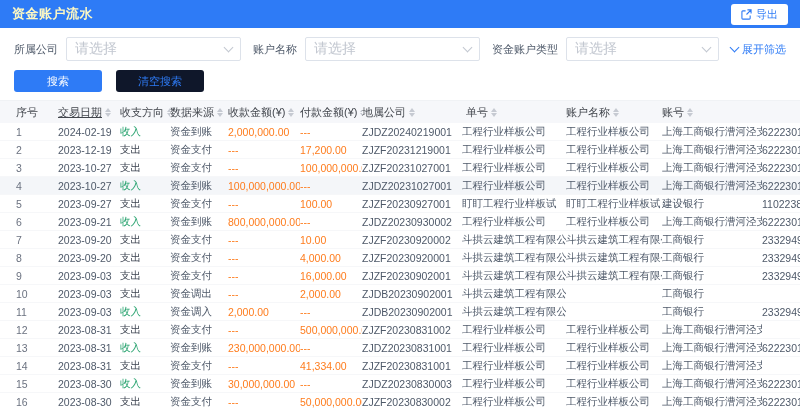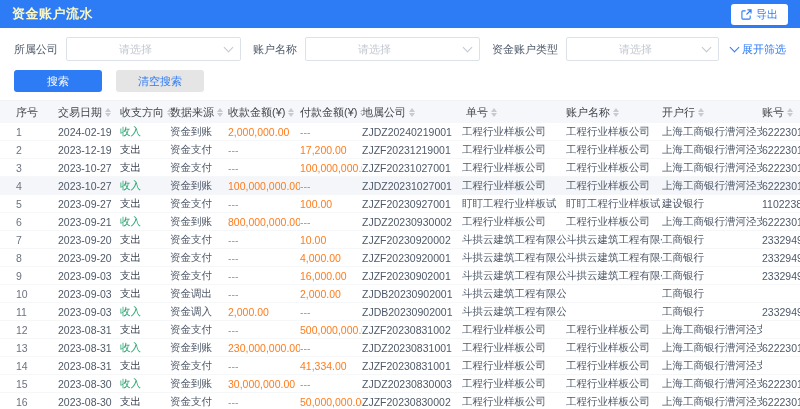--- a/index.html
+++ b/index.html
@@ -12,34 +12,34 @@
   .page-title { color:#fef9c3; font-size:13px; font-weight:bold; letter-spacing:.5px; }
   .export-btn { background:#fff; color:#2e7bf6; font-size:11px; border:none;
     border-radius:3px; padding:3px 10px; display:flex; align-items:center; gap:4px; cursor:pointer; }
 
   
   .filters { display:flex; align-items:center; gap:12px; padding:9px 14px 0 14px; }
   .fgroup { display:flex; align-items:center; gap:8px; flex:1; min-width:0; }
   .flabel { font-size:11px; color:#4e5969; white-space:nowrap; }
   .select { flex:1; min-width:0; height:24px; border:1px solid #dde2ea; border-radius:2px;
     display:flex; align-items:center; padding:0 8px; background:#fff; cursor:pointer; }
-  .placeholder { font-size:11px; color:#c2c7d0;margin-left:44px; }
+  .placeholder { font-size:14px; color:#c2c7d0; }
   .chev { margin-left:auto; width:7px; height:7px; border-right:1.5px solid #c2c7d0;
     border-bottom:1.5px solid #c2c7d0; transform:rotate(45deg); margin-top:-3px; }
   .expand { display:flex; align-items:center; gap:4px; color:#2e7bf6; font-size:11px;
     white-space:nowrap; cursor:pointer; flex:none; }
   .expand .chev-b { width:7px; height:7px; border-right:1.5px solid #2e7bf6;
     border-bottom:1.5px solid #2e7bf6; transform:rotate(45deg); margin-top:-3px; }
 
   
   .actions { display:flex; gap:14px; padding:9px 14px 0 14px; }
   .btn { width:88px; height:22px; font-size:11px; border:none; border-radius:3px;
     cursor:pointer; display:flex; align-items:center; justify-content:center; }
   .btn-primary { background:#2e7bf6; color:#fff; }
-  .btn-light { background:#e5e5e5; color:#2e7bf6; }
+  .btn-light { background:#0f172a; color:#2e7bf6; }
 
   
   .table-wrap { margin-top:8px; width:800px; overflow:hidden; }
   .thead { display:flex; align-items:center; background:#f6f7fa; height:23px;
     padding-left:16px; width:850px; border-top:1px solid #f0f2f5; }
   .th { font-size:11px; color:#42464d; display:flex; align-items:center; gap:3px;
     padding-right:8px; flex:none; white-space:nowrap; overflow:hidden; }
   .sort { display:inline-flex; flex-direction:column; gap:1px; cursor:pointer; }
   .sort i { display:block; width:0; height:0; border-left:3px solid transparent;
     border-right:3px solid transparent; }
@@ -102,21 +102,21 @@
 <div class="actions">
   <button class="btn btn-primary">搜索</button>
   <button class="btn btn-light">清空搜索</button>
 </div>
 
 <div class="table-wrap">
   <div class="thead">
       <div class="th" style="width: 42px;">
         <span>序号</span>
       </div>
-      <div class="th" style="width: 62px;">
+      <div class="th" style="width: 62px; text-decoration: underline;">
         <span>交易日期</span>
         <span class="sort">
           <i class="cu"></i>
           <i class="cd"></i>
         </span>
       </div>
       <div class="th" style="width: 50px;">
         <span>收支方向</span>
         <span class="sort">
           <i class="cu"></i>
@@ -153,27 +153,20 @@
       </div>
       <div class="th" style="width: 100px;">
         <span>单号</span>
         <span class="sort">
           <i class="cu"></i>
           <i class="cd"></i>
         </span>
       </div>
       <div class="th" style="width: 96px;">
         <span>账户名称</span>
-        <span class="sort">
-          <i class="cu"></i>
-          <i class="cd"></i>
-        </span>
-      </div>
-      <div class="th" style="width: 100px;">
-        <span>开户行</span>
         <span class="sort">
           <i class="cu"></i>
           <i class="cd"></i>
         </span>
       </div>
       <div class="th" style="width: 70px;">
         <span>账号</span>
         <span class="sort">
           <i class="cu"></i>
           <i class="cd"></i>

